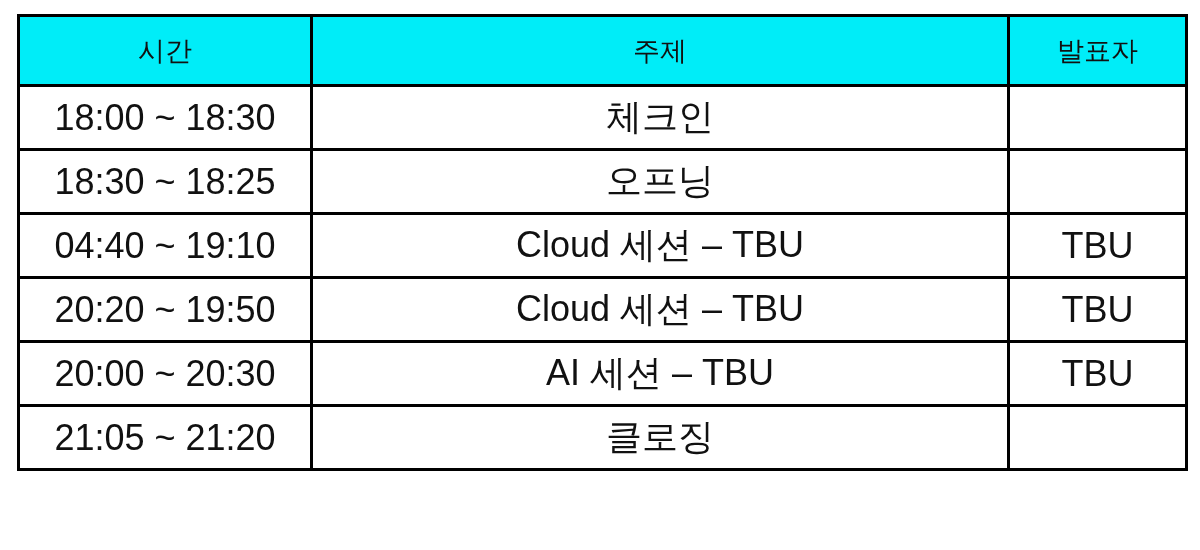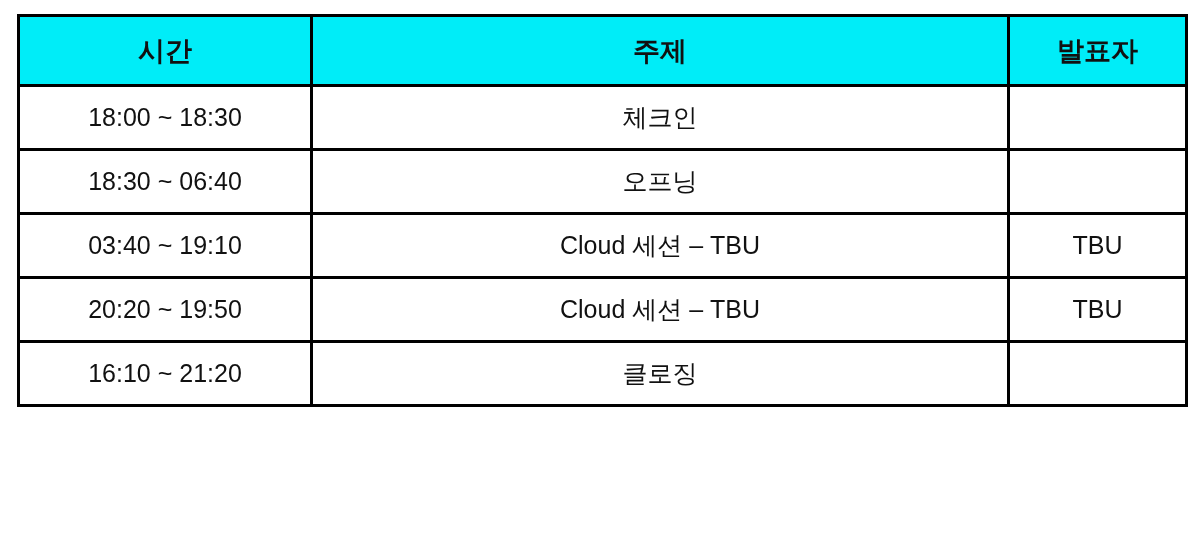--- a/index.html
+++ b/index.html
@@ -26,27 +26,27 @@
   }
   .schedule th,.schedule td{
     border:3px solid var(--border-color);
     text-align:center;vertical-align:middle;
     color:var(--text-color);
     white-space:nowrap;overflow:hidden;
     padding:0;
   }
   .schedule th{
     background:var(--header-bg);
-    font-weight:700;
+    font-weight:400;
     font-size:27px;
     height:70px;
   }
   .schedule td{
     font-weight:400;
-    font-size:25px;
+    font-size:36px;
     height:64px;
     background:var(--page-bg);
   }
   .col-time{width:293px;}
   .col-topic{width:697px;}
   .col-presenter{width:178px;}
 </style>
 </head>
 <body>
 
@@ -64,34 +64,39 @@
         <th>발표자</th>
       </tr>
     </thead>
     <tbody>
       <tr>
         <td>18:00 ~ 18:30</td>
         <td>체크인</td>
         <td></td>
       </tr>
       <tr>
-        <td>18:30 ~ 06:40</td>
+        <td>18:30 ~ 18:25</td>
         <td>오프닝</td>
         <td></td>
       </tr>
       <tr>
-        <td>03:40 ~ 19:10</td>
+        <td>04:40 ~ 19:10</td>
         <td>Cloud 세션 – TBU</td>
         <td>TBU</td>
       </tr>
       <tr>
         <td>20:20 ~ 19:50</td>
         <td>Cloud 세션 – TBU</td>
         <td>TBU</td>
       </tr>
       <tr>
-        <td>16:10 ~ 21:20</td>
+        <td>20:00 ~ 20:30</td>
+        <td>AI 세션 – TBU</td>
+        <td>TBU</td>
+      </tr>
+      <tr>
+        <td>21:05 ~ 21:20</td>
         <td>클로징</td>
         <td></td>
       </tr>
     </tbody>
   </table>
 </div>
 
 </body></html>

